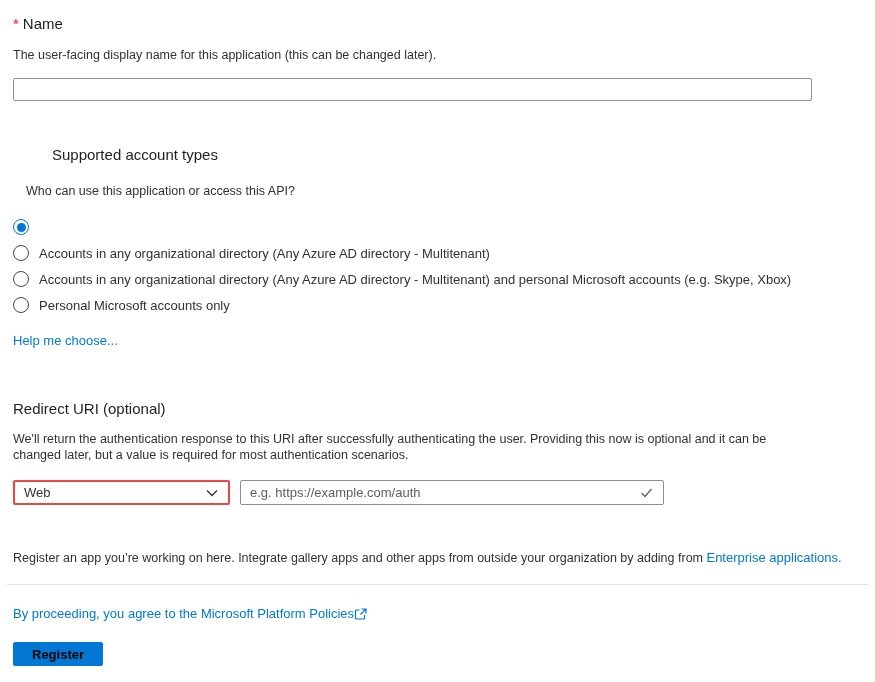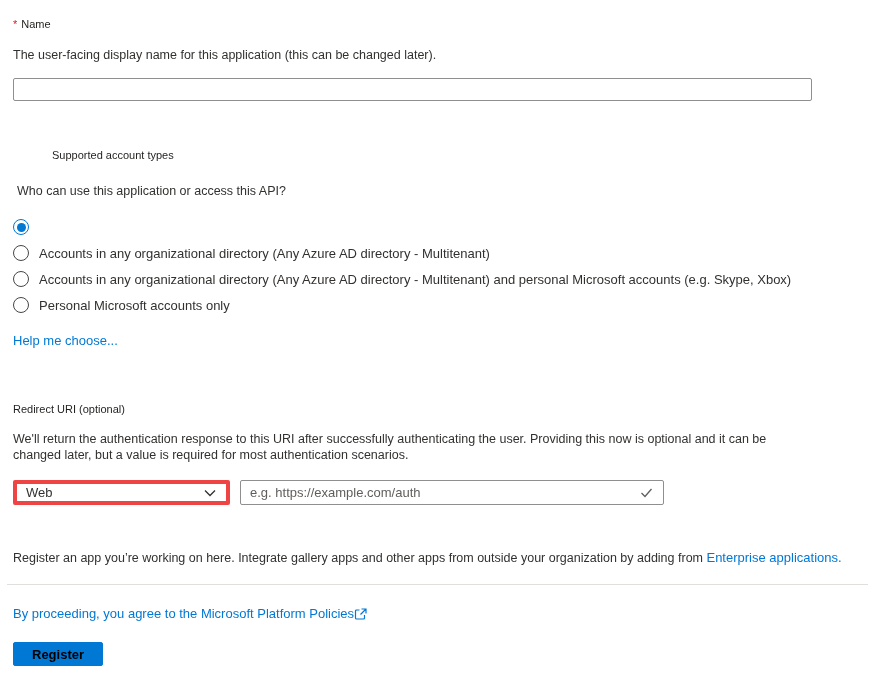--- a/index.html
+++ b/index.html
@@ -6,36 +6,36 @@
   html, body { margin: 0; padding: 0; background: #ffffff; }
   body {
     width: 875px; height: 682px;
     font-family: "Liberation Sans", sans-serif;
     color: #323130; font-size: 13px;
     overflow: hidden;
   }
   .container { padding: 14px 13px 0 13px; }
 
   .section-title {
-    font-size: 11px; font-weight: 400; color: #201f1e;
+    font-size: 15px; font-weight: 400; color: #201f1e;
     margin: 0 0 13px 0; line-height: 20px;
   }
   .required-star { color: #e81123; margin-right: 4px; }
   .desc-text { font-size: 12.5px; line-height: 16px; color: #323130; margin: 0 0 15px 0; }
 
   .name-input {
     width: 799px; height: 23px;
     border: 1px solid #8f8f8f; border-radius: 2px;
     padding: 0 8px; font-family: inherit; font-size: 13px; color: #323130;
     outline: none; display: block;
   }
   .name-input-wrap { margin-bottom: 44px; }
 
   .account-section .section-title { margin-bottom: 18px; margin-left: 39px; }
-  .question-text { margin: 0 0 15px 4px; }
+  .question-text { margin: 0 0 15px 13px; }
 
   .radio-row { display: flex; align-items: center; height: 26px; cursor: pointer; }
   .radio-circle {
     width: 16px; height: 16px; border-radius: 50%;
     border: 1px solid #484644; background: #fff;
     margin-right: 10px; flex: 0 0 auto;
     display: flex; align-items: center; justify-content: center;
   }
   .radio-row.selected .radio-circle { border-color: #0078d4; }
   .radio-dot { width: 9px; height: 9px; border-radius: 50%; background: transparent; }
@@ -45,21 +45,21 @@
   .link { color: #0078d4; text-decoration: none; font-size: 13px; cursor: pointer; }
   .help-link-wrap { margin-top: 15px; }
 
   .redirect-section { margin-top: 51px; }
   .redirect-section .section-title { margin-bottom: 12px; }
   .redirect-desc { max-width: 795px; margin-bottom: 17px; }
 
   .uri-controls { display: flex; gap: 10px; margin-bottom: 45px; }
   .platform-select {
     width: 217px; height: 25px;
-    border: 4px solid #ef4444; border-radius: 2px;
+    border: 2px solid #ef4444; border-radius: 2px;
     display: flex; align-items: center; justify-content: space-between;
     padding: 0 9px; cursor: pointer; background: #fff;
   }
   .platform-select-value { font-size: 13px; color: #323130; }
   .uri-input-wrap {
     width: 424px; height: 25px;
     border: 1px solid #8f8f8f; border-radius: 2px;
     display: flex; align-items: center; padding: 0 9px; background: #fff;
   }
   .uri-input {

